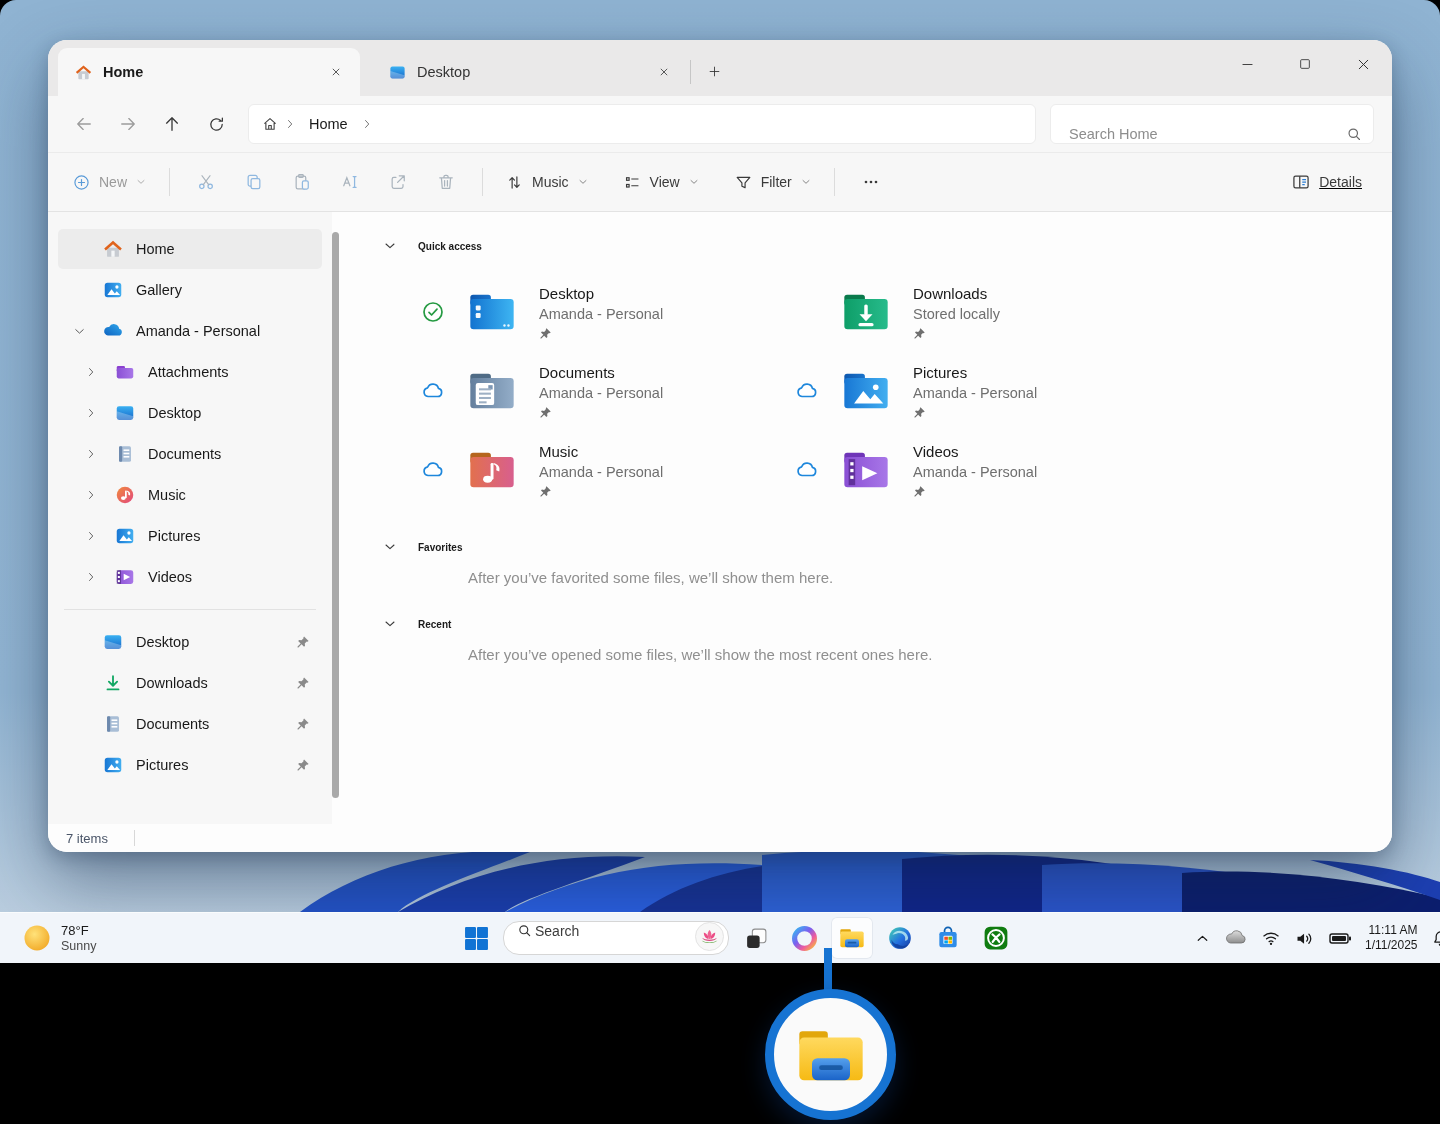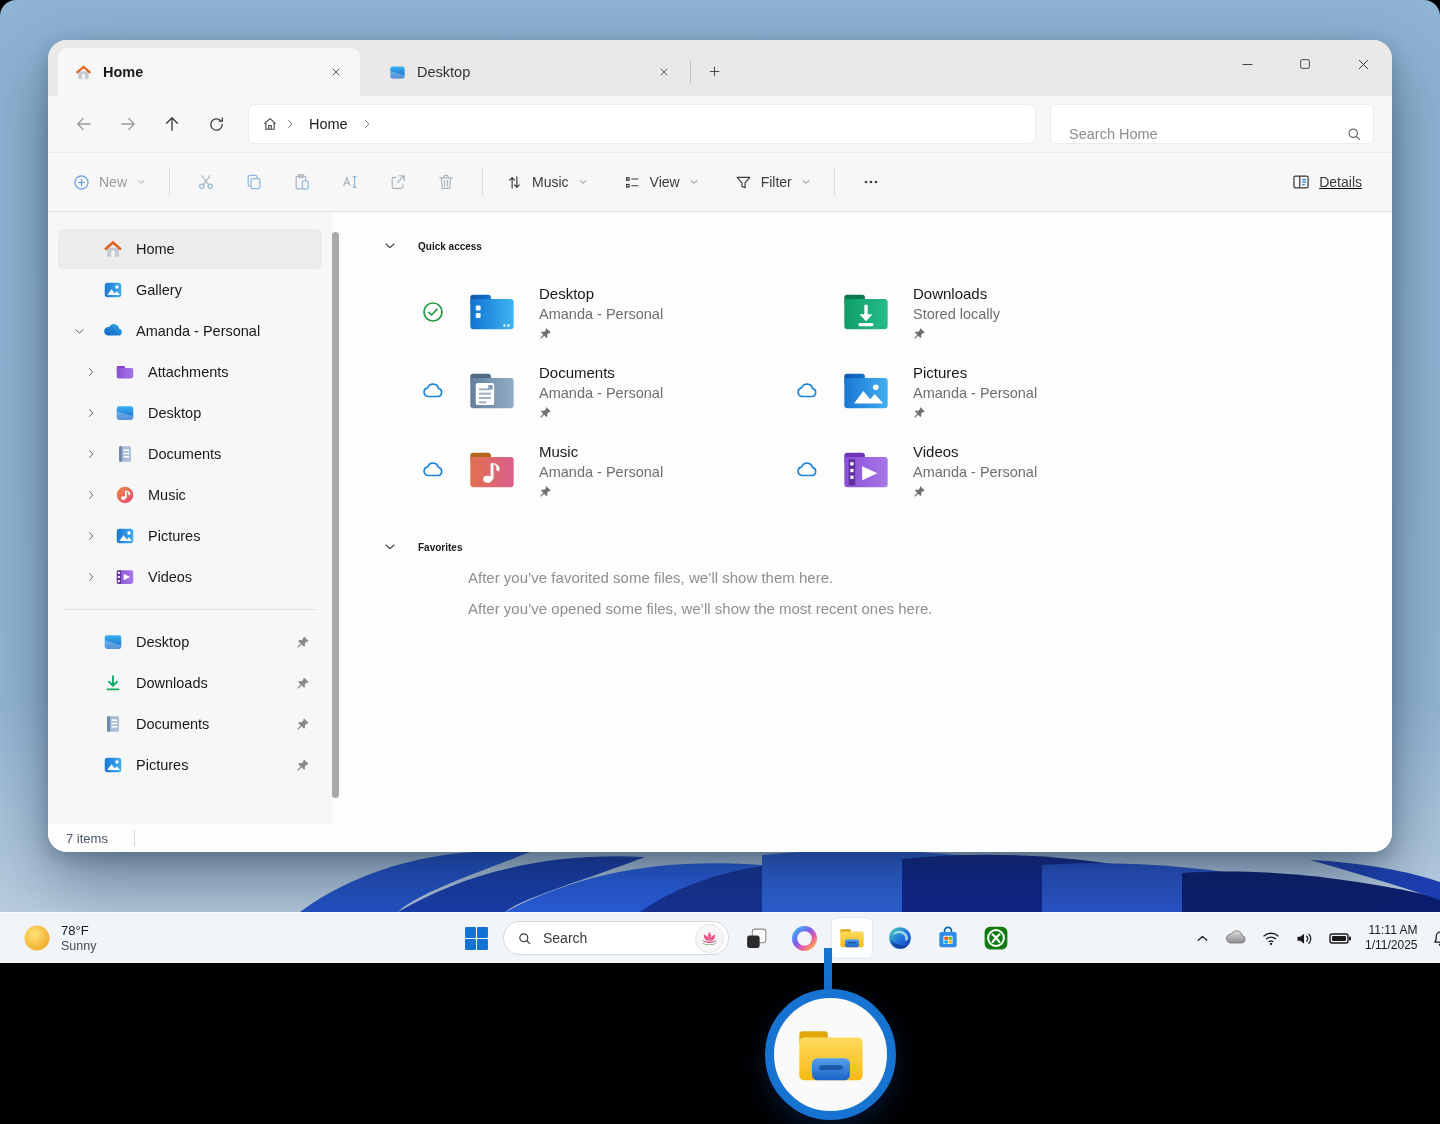--- a/index.html
+++ b/index.html
@@ -72,21 +72,21 @@
   .statusbar .count{font-size:13px;color:#4a5568;}
   .sb-sep{width:1px;height:16px;background:#d8d8d8;margin-left:26px;}
   
   .taskbar{position:absolute;left:0;top:912px;width:1440px;height:50px;background:#f1f5fa;border-top:1px solid rgba(255,255,255,.65);}
   .tk-weather{position:absolute;left:16px;top:0;height:50px;display:flex;align-items:center;gap:9px;cursor:pointer;padding:0 6px;}
   .tk-temp{font-size:13px;color:#1b1b1b;line-height:16px;}
   .tk-cond{font-size:12.5px;color:#4a4a4a;line-height:15px;}
   .tk-center{position:absolute;left:455px;top:0;height:50px;display:flex;align-items:center;gap:6px;}
   .tk-app{width:42px;height:42px;border:none;background:transparent;border-radius:6px;display:flex;align-items:center;justify-content:center;padding:0;cursor:pointer;flex:none;}
   .tk-app.highlight{background:#fcfdfe;box-shadow:0 0 0 1px #e3e8ef inset;}
-  .tk-search{width:208px;height:32px;background:#fff;border:1px solid #d6d6d6;border-radius:16px;display:flex;align-items:center;padding:0 4px 0 12px;gap:8px;flex:none;cursor:pointer;}
+  .tk-search{width:208px;height:32px;background:#fff;border:1px solid #d6d6d6;border-radius:16px;display:flex;align-items:flex-start;padding:0 4px 0 12px;flex:none;cursor:pointer;}
   .tk-search input{border:none;outline:none;flex:1;font-size:14px;font-family:"Liberation Sans",sans-serif;background:transparent;color:#1a1a1a;min-width:0;}
   .tk-search input::placeholder{color:#3c3c3c;}
   .lotus-wrap{width:27px;height:27px;border-radius:50%;background:#f7f7f7;border:1px solid #e4e4e4;display:flex;align-items:center;justify-content:center;flex:none;}
   .tk-tray{position:absolute;left:1192px;top:0;height:50px;display:flex;align-items:center;gap:9px;}
   .tray-ic{height:36px;border:none;background:transparent;border-radius:5px;display:flex;align-items:center;justify-content:center;padding:0 2px;cursor:pointer;color:#1a1a1a;}
   .tk-clock{text-align:right;font-size:12px;line-height:15px;color:#1a1a1a;cursor:pointer;padding:0 2px;}
   
   .callout-line{position:absolute;left:824px;top:948px;width:8px;height:48px;background:#1673d2;}
   .callout-circle{position:absolute;left:765px;top:989px;width:113px;height:113px;border-radius:50%;
                   background:#fafafa;border:9px solid #1673d2;display:flex;align-items:center;justify-content:center;
@@ -909,20 +909,26 @@
           </div>
 
           <div class="sec-head sec-gap">
             <svg class="schev">
                 <use href="#sy-chev-d"></use>
               </svg>
             <span class="stitle">Favorites</span>
           </div>
           <div class="empty-text">After you’ve favorited some files, we’ll show them here.</div>
 
+          <div class="sec-head sec-gap">
+            <svg class="schev">
+                <use href="#sy-chev-d"></use>
+              </svg>
+            <span class="stitle">Recent</span>
+          </div>
           <div class="empty-text">After you’ve opened some files, we’ll show the most recent ones here.</div>
         </div>
       </div>
 
       <div class="statusbar">
         <span class="count">7 items</span>
         <div class="sb-sep"></div>
       </div>
     </div>
   </div>

